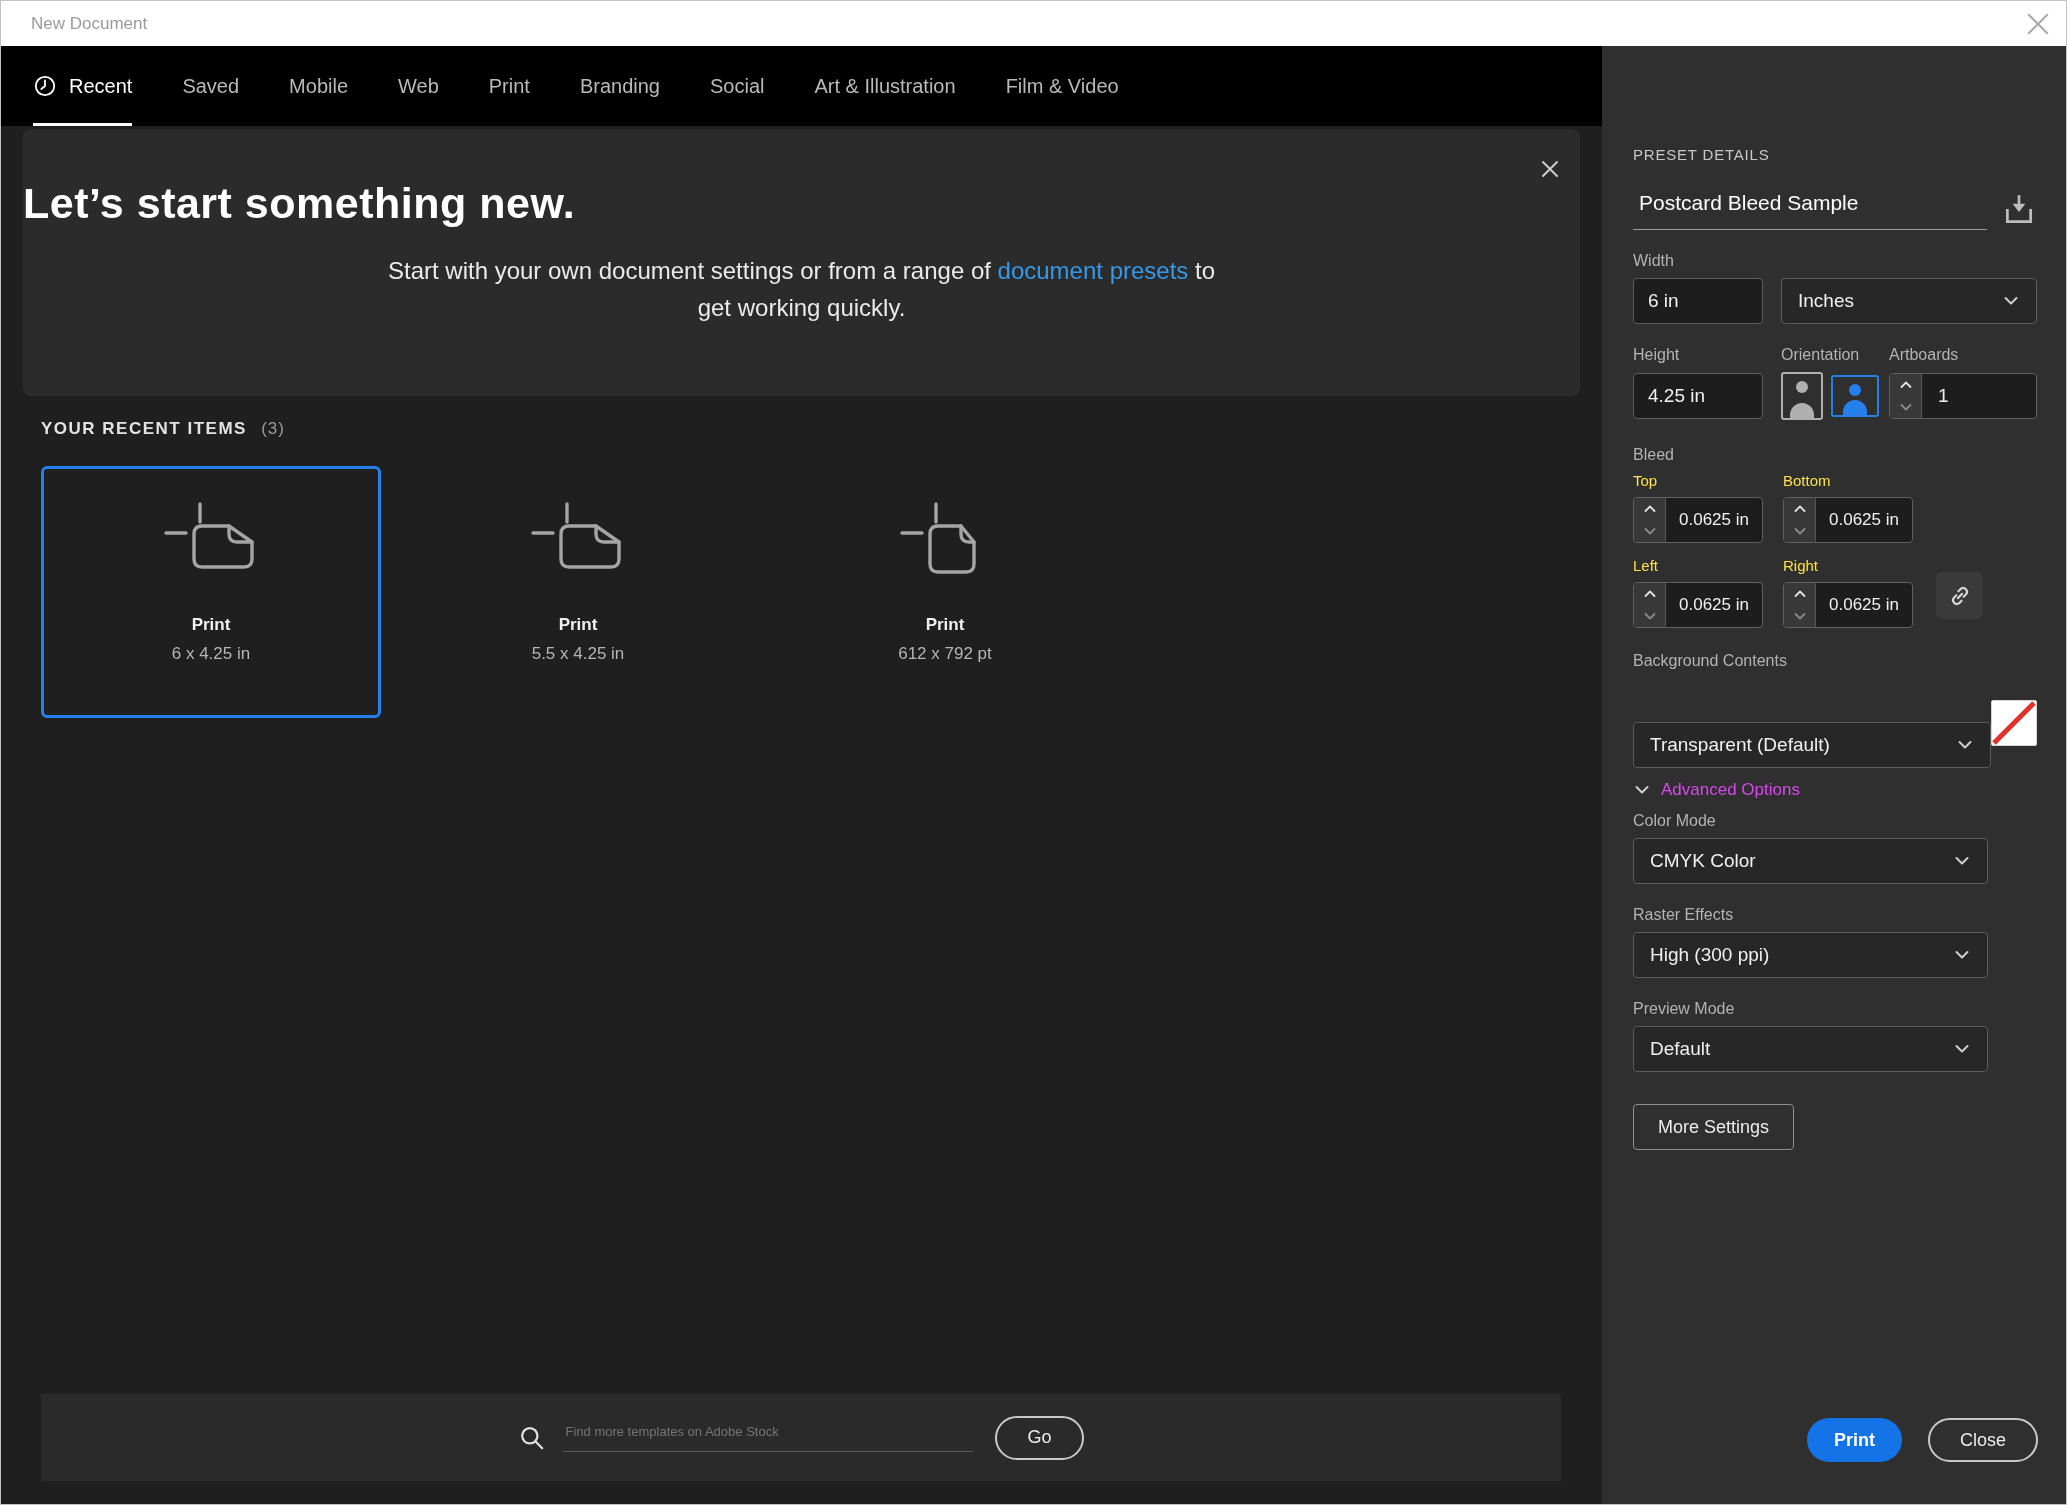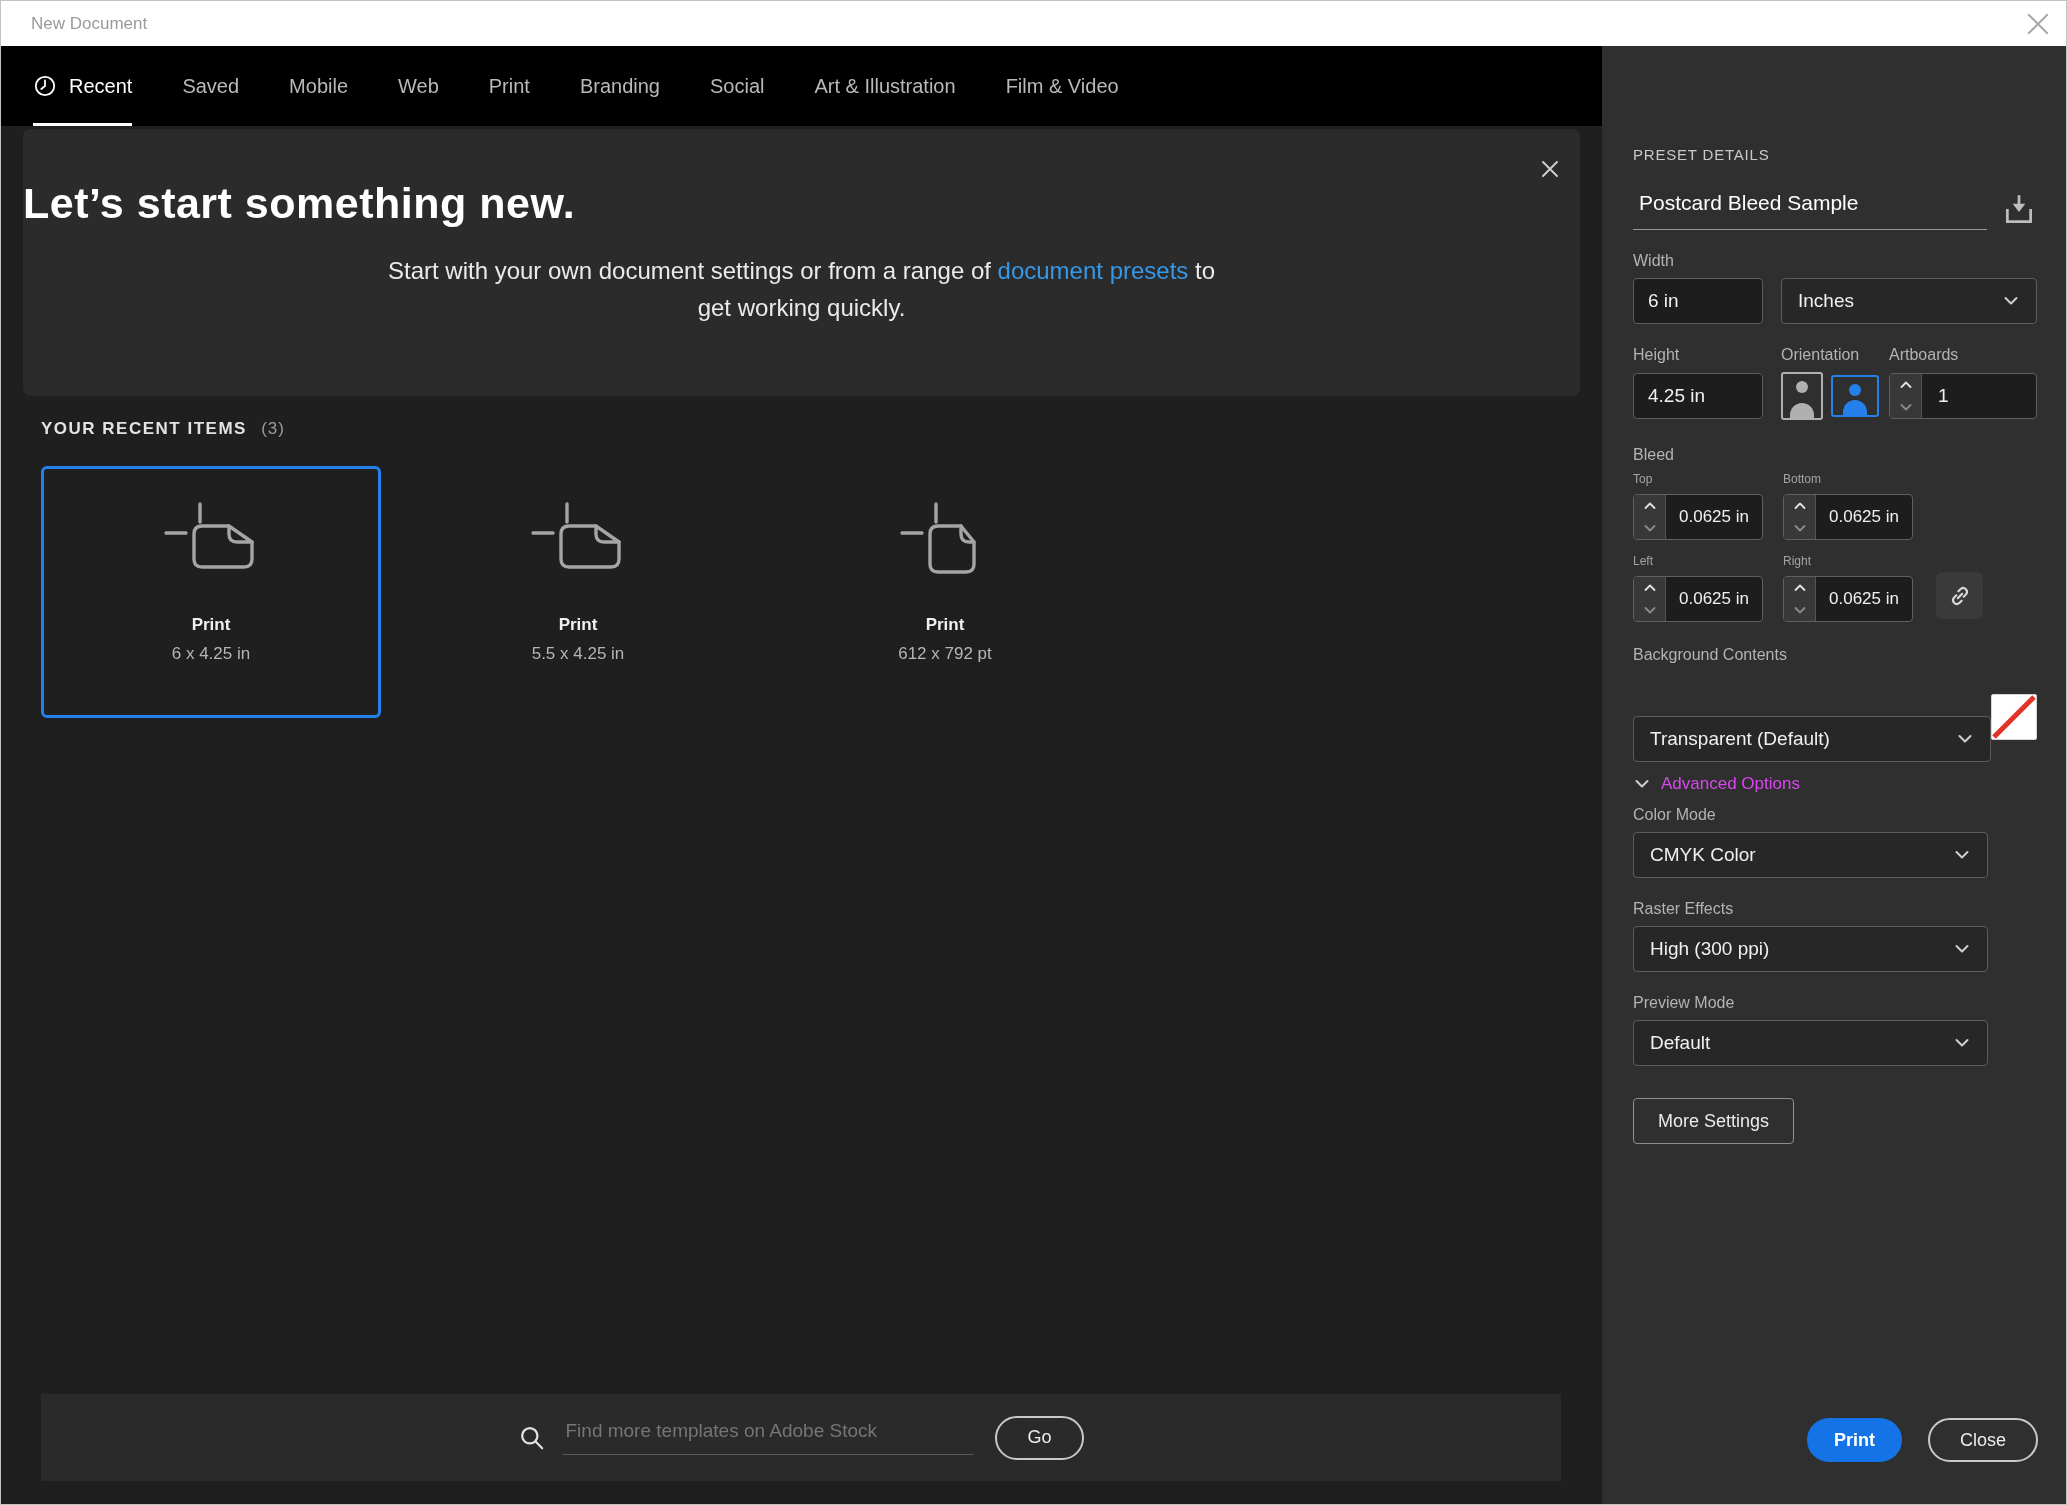--- a/index.html
+++ b/index.html
@@ -36,21 +36,21 @@
   .card.selected { border:3px solid #2680eb; }
   .card-icon { display:block; margin:34px auto 0; width:100px; height:90px; color:#a5a5a5; }
   .card.selected .card-icon { margin-top:32px; }
   .card-title { text-align:center; color:#f0f0f0; font-size:17px; font-weight:bold; margin-top:24px; }
   .card-size  { text-align:center; color:#b5b5b5; font-size:17px; margin-top:9px; }
   
   .stock { position:absolute; left:40px; top:1268px; width:1520px; height:87px; background:#2a2a2a;
            display:flex; align-items:center; justify-content:center; }
   .stock .mag { width:27px; height:27px; color:#e0e0e0; margin-right:18px; }
   .stock input { width:410px; background:transparent; border:none; border-bottom:1px solid #5a5a5a;
-                 color:#d946ef; font-size:19px; padding:0 2px 12px 2px; outline:none;
+                 color:#d946ef; font-size:13px; padding:0 2px 12px 2px; outline:none;
                  font-family:"Liberation Sans",sans-serif; }
   .stock input::placeholder { color:#757575; }
   .btn-pill-outline { height:44px; border:2px solid #c9c9c9; border-radius:22px; background:transparent;
                       color:#ececec; font-size:18px; padding:0 30px; cursor:pointer;
                       font-family:"Liberation Sans",sans-serif; }
   .stock .go { margin-left:22px; }
   
   .panel { position:absolute; left:1601px; top:45px; width:466px; bottom:0; background:#2f2f2f;
            padding:100px 31px 0 31px; }
   .panel-heading { font-size:15px; color:#c9c9c9; letter-spacing:.8px; }
@@ -83,21 +83,21 @@
   .stepper-btns { width:32px; background:#383838; display:flex; flex-direction:column; border-right:1px solid #555; }
   .stepper-btns .up, .stepper-btns .dn { flex:1; display:flex; align-items:center; justify-content:center; cursor:pointer; }
   .stepper-btns .up { color:#e2e2e2; } .stepper-btns .dn { color:#8a8a8a; }
   .stepper-btns svg { width:14px; height:14px; }
   .stepper-value { flex:1; display:flex; align-items:center; justify-content:center; color:#f0f0f0; font-size:17px; }
   .stepper.artboards { width:148px; }
   .stepper.artboards .stepper-value { justify-content:flex-start; padding-left:16px; font-size:19px; }
   .bleed-grid { position:relative; }
   .bleed-cols { display:flex; gap:20px; }
   .bleed-col { width:130px; }
-  .bleed-lab { margin-top:14px; margin-bottom:8px; font-size:12px; color:#a3a3a3; }
+  .bleed-lab { margin-top:14px; margin-bottom:8px; font-size:15px; color:#fde047; }
   .link-btn { position:absolute; left:303px; top:100px; width:47px; height:47px; background:#3a3a3a;
               border:none; border-radius:6px; color:#d9d9d9; cursor:pointer;
               display:flex; align-items:center; justify-content:center; }
   .link-btn svg { width:26px; height:26px; }
   .bg-row { display:flex; align-items:center; }
   .bg-dd { width:381px;margin-top:44px; }
   .swatch { width:46px; height:46px; margin-left:auto; background:#ffffff; border:1px solid #d6d6d6;
             border-radius:2px; cursor:pointer; }
   .adv-row { display:flex; align-items:center; margin-top:12px; color:#d946ef; font-size:17px; cursor:pointer; }
   .adv-row .chev { width:18px; height:18px; margin-right:10px; color:#d0d0d0; }

